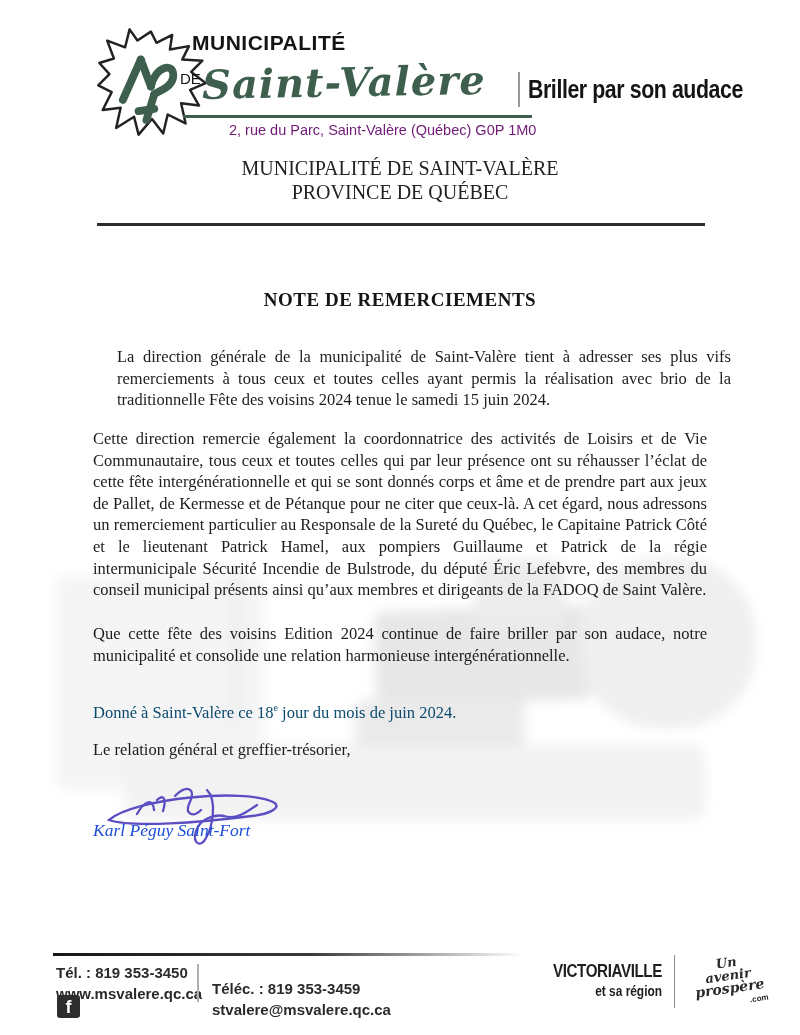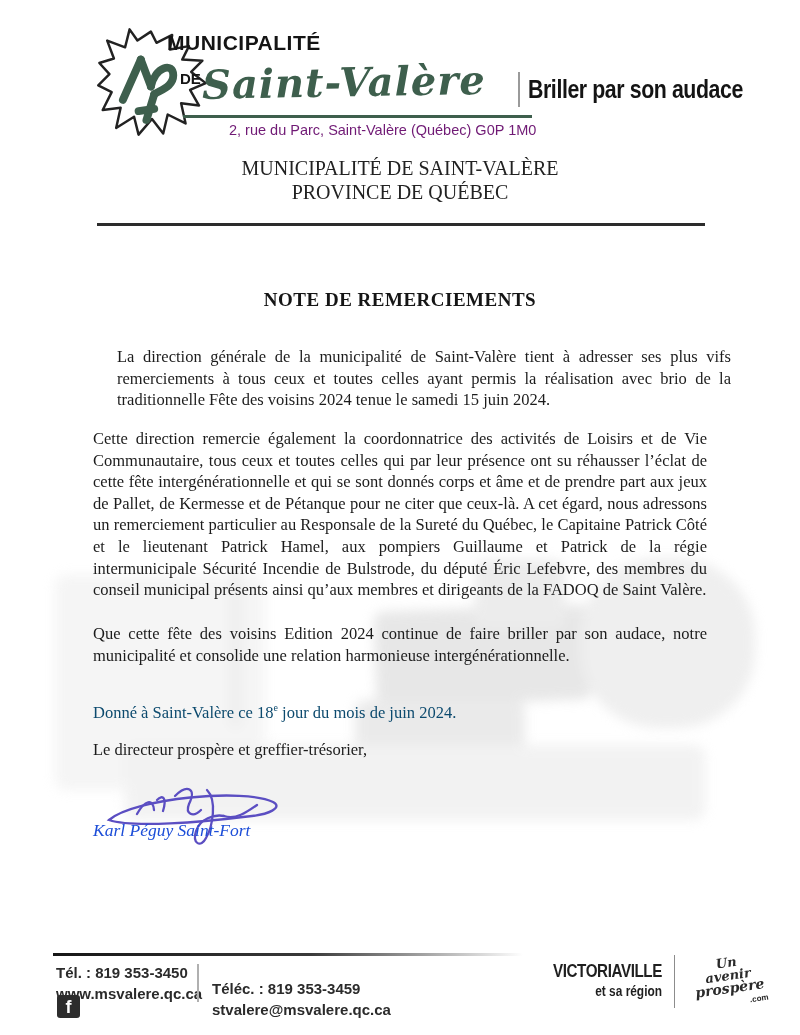--- a/index.html
+++ b/index.html
@@ -17,24 +17,24 @@
   .wm1 { left:0;   top:25px;  width:210px; height:215px; background:#ededed; }
   .wm2 { left:178px;top:15px; width:5px;   height:160px; background:#d2d2d2; }
   .wm3 { left:320px;top:58px; width:215px; height:95px;  background:#d4d4d4; transform:rotate(-2deg); }
   .wm4 { left:525px;top:8px;  width:175px; height:170px; background:#e2e2e2; border-radius:45%; }
   .wm5 { left:300px;top:150px;width:170px; height:105px; background:#dadada; }
   .wm6 { left:70px; top:195px;width:580px; height:75px;  background:#e8e8e8; }
   .wm7 { left:420px;top:10px; width:90px;  height:70px;  background:#dddddd; }
 
   
   .logo-mark { position:absolute; left:52px; top:26px; width:200px; height:112px; }
-  .org-name { position:absolute; left:167px; top:31px; font-family:"Liberation Sans", sans-serif;
+  .org-name { position:absolute; left:192px; top:31px; font-family:"Liberation Sans", sans-serif;
     font-weight:bold; font-size:21px; letter-spacing:.5px; color:#141414; }
   .org-de { position:absolute; left:180px; top:70px; font-family:"Liberation Sans", sans-serif;
-    font-weight:bold; font-size:15px; color:#141414; }
+    font-weight:normal; font-size:15px; color:#141414; }
   .org-script { position:absolute; left:202px; top:58px; width:330px;
     font-family:"DejaVu Serif", serif; font-style:italic; font-weight:bold;
     font-size:40px; color:#3e5f4d; letter-spacing:1px; transform:rotate(-1deg); }
   .green-rule { position:absolute; left:183px; top:115px; width:349px; height:3px; background:#3e5f4d; }
   .address { position:absolute; left:183px; top:122px; font-family:Liberation Sans, sans-serif;
     font-size:14.5px; color:#701a75;margin-left:46px; }
   .tag-bar { position:absolute; left:518px; top:72px; width:2px; height:35px; background:#9a9a9a; }
   .tagline { position:absolute; left:528px; top:74px; font-family:"Liberation Sans", sans-serif;
     font-weight:bold; font-size:26px; color:#141414; transform:scaleX(.82); transform-origin:left center;
     letter-spacing:-.5px; }
@@ -121,21 +121,21 @@
   <div class="rule-main"></div>
   <div class="doc-title">NOTE DE REMERCIEMENTS</div>
 
   <p class="para p1">La direction générale de la municipalité de Saint-Valère tient à adresser ses plus vifs remerciements à tous ceux et toutes celles ayant permis la réalisation avec brio de la traditionnelle Fête des voisins 2024 tenue le samedi 15 juin 2024.</p>
   <p class="para p2">Cette direction remercie également la coordonnatrice des activités de Loisirs et de Vie Communautaire, tous ceux et toutes celles qui par leur présence ont su réhausser l’éclat de cette fête intergénérationnelle et qui se sont donnés corps et âme et de prendre part aux jeux de Pallet, de Kermesse et de Pétanque pour ne citer que ceux-là. A cet égard, nous adressons un remerciement particulier au Responsale de la Sureté du Québec, le Capitaine Patrick Côté et le lieutenant Patrick Hamel, aux pompiers Guillaume et Patrick de la régie intermunicipale Sécurité Incendie de Bulstrode, du député Éric Lefebvre, des membres du conseil municipal présents ainsi qu’aux membres et dirigeants de la FADOQ de Saint Valère.</p>
   <p class="para p3">Que cette fête des voisins Edition 2024 continue de faire briller par son audace, notre municipalité et consolide une relation harmonieuse intergénérationnelle.</p>
 
   <div class="dateline">
     <span>Donné à Saint-Valère ce 18</span><sup>e</sup><span> jour du mois de juin 2024.</span>
   </div>
-  <div class="signoff">Le directeur prospère et greffier-trésorier,</div>
+  <div class="signoff">Le relation général et greffier-trésorier,</div>
 
   <svg class="signature" viewBox="0 0 200 80">
     <g fill="none" stroke="#5b4ec2" stroke-width="2.3" stroke-linecap="round">
       <path d="M14,50 C40,28 150,18 178,32 C188,37 176,45 148,47 C108,52 38,58 14,50 Z"></path>
       <path d="M42,44 C50,30 58,28 59,40"></path>
       <path d="M62,30 C68,24 72,28 68,41"></path>
       <path d="M80,26 C92,14 102,18 94,34 C90,44 98,48 106,40"></path>
       <path d="M112,20 C122,30 118,56 111,68 C106,78 97,74 101,61 C105,49 119,44 129,46"></path>
       <path d="M129,46 C141,50 152,42 162,35"></path>
     </g>

